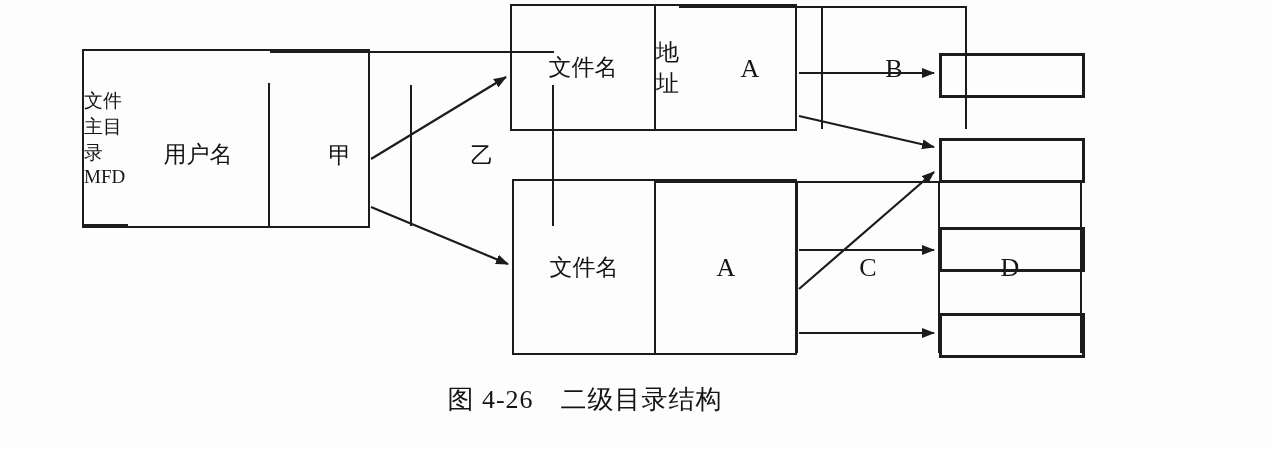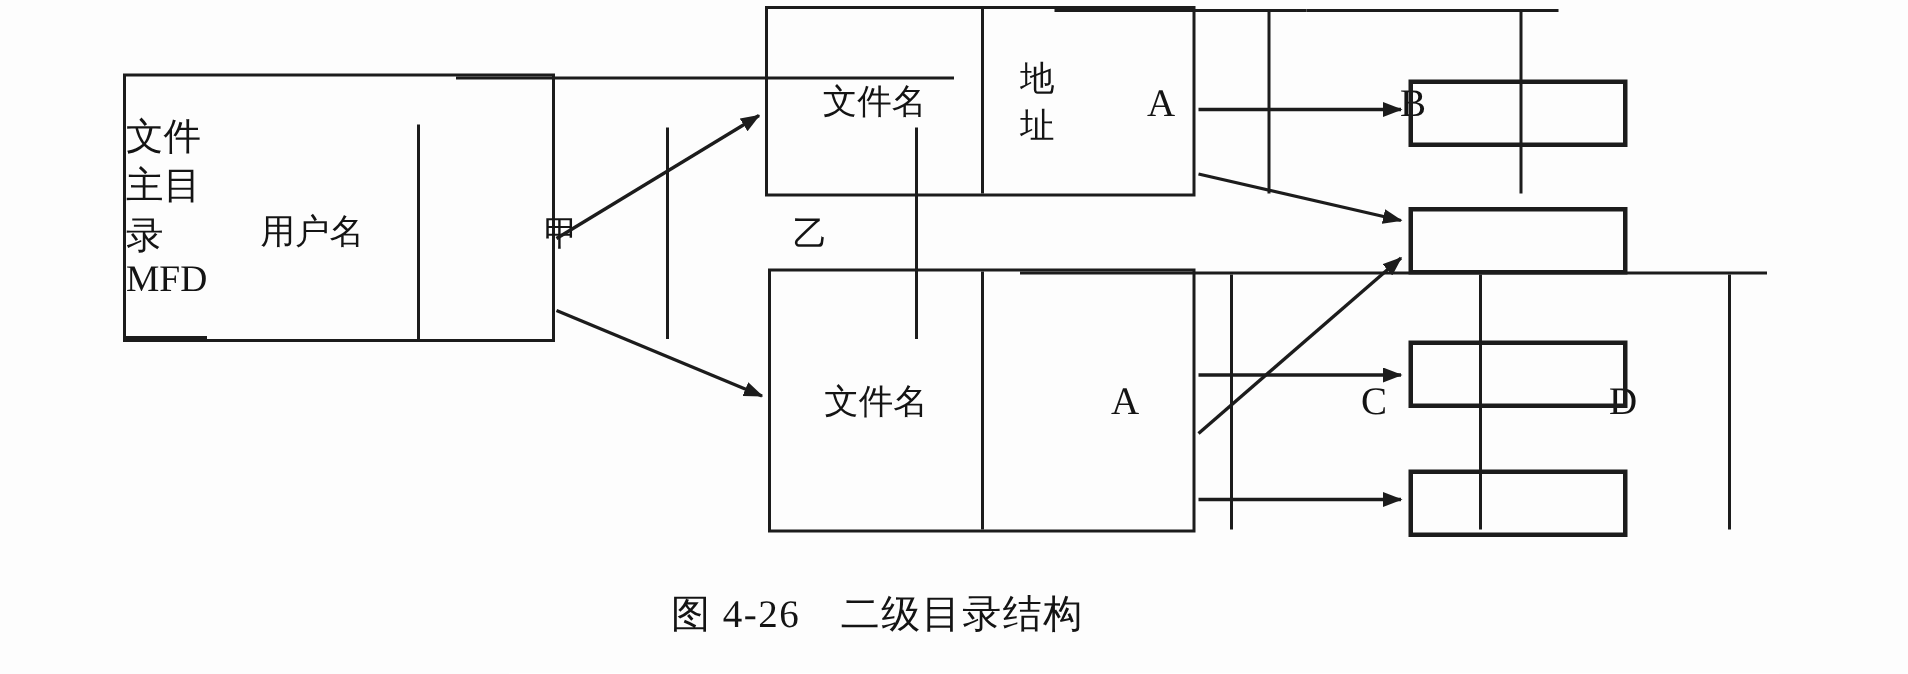--- a/index.html
+++ b/index.html
@@ -24,38 +24,38 @@
     display: flex;
     flex-direction: row;
     background: transparent;
   }
   .tbl-title {
     flex: 0 0 44px;
     border-bottom: 2px solid #1c1c1c;
     display: flex;
     align-items: center;
     justify-content: center;
-    font-size: 25px;
+    font-size: 19px;
   }
   .tbl-row {
     flex: 1 1 0;
     display: flex;
   }
   .tbl-row + .tbl-row {
     border-top: 2px solid #1c1c1c;
   }
   .cell {
     display: flex;
     align-items: center;
     justify-content: center;
     box-sizing: border-box;
     font-size: 23px;
   }
   .cell.name { border-right: 2px solid #1c1c1c; }
-  .cell.addr { flex: 1 1 auto; margin-left: 24px; }
+  .cell.addr { flex: 1 1 auto; }
   .cell.letter { font-size: 26px; }
 
   .mfd { left: 82px; top: 49px; width: 288px; height: 179px; }
   .mfd .cell.name { flex: 0 0 142px; margin-top: 32px; }
 
   .ufd-top { left: 510px; top: 4px; width: 287px; height: 127px; }
   .ufd-top .cell.name { flex: 0 0 144px; }
 
   .ufd-bottom { left: 512px; top: 179px; width: 285px; height: 176px; }
   .ufd-bottom .cell.name { flex: 0 0 142px; }
@@ -81,21 +81,21 @@
     left: 0;
     top: 0;
     pointer-events: none;
   }
   .overlay line { stroke-width: 2.2; }
 
   
   .caption {
     position: absolute;
     left: 585px;
-    top: 392px;
+    top: 382px;
     transform: translateX(-50%);
     font-size: 26px;
     white-space: nowrap;
     letter-spacing: 1px;
   }
 </style>
 </head>
 <body>
 
 <div class="stage">

